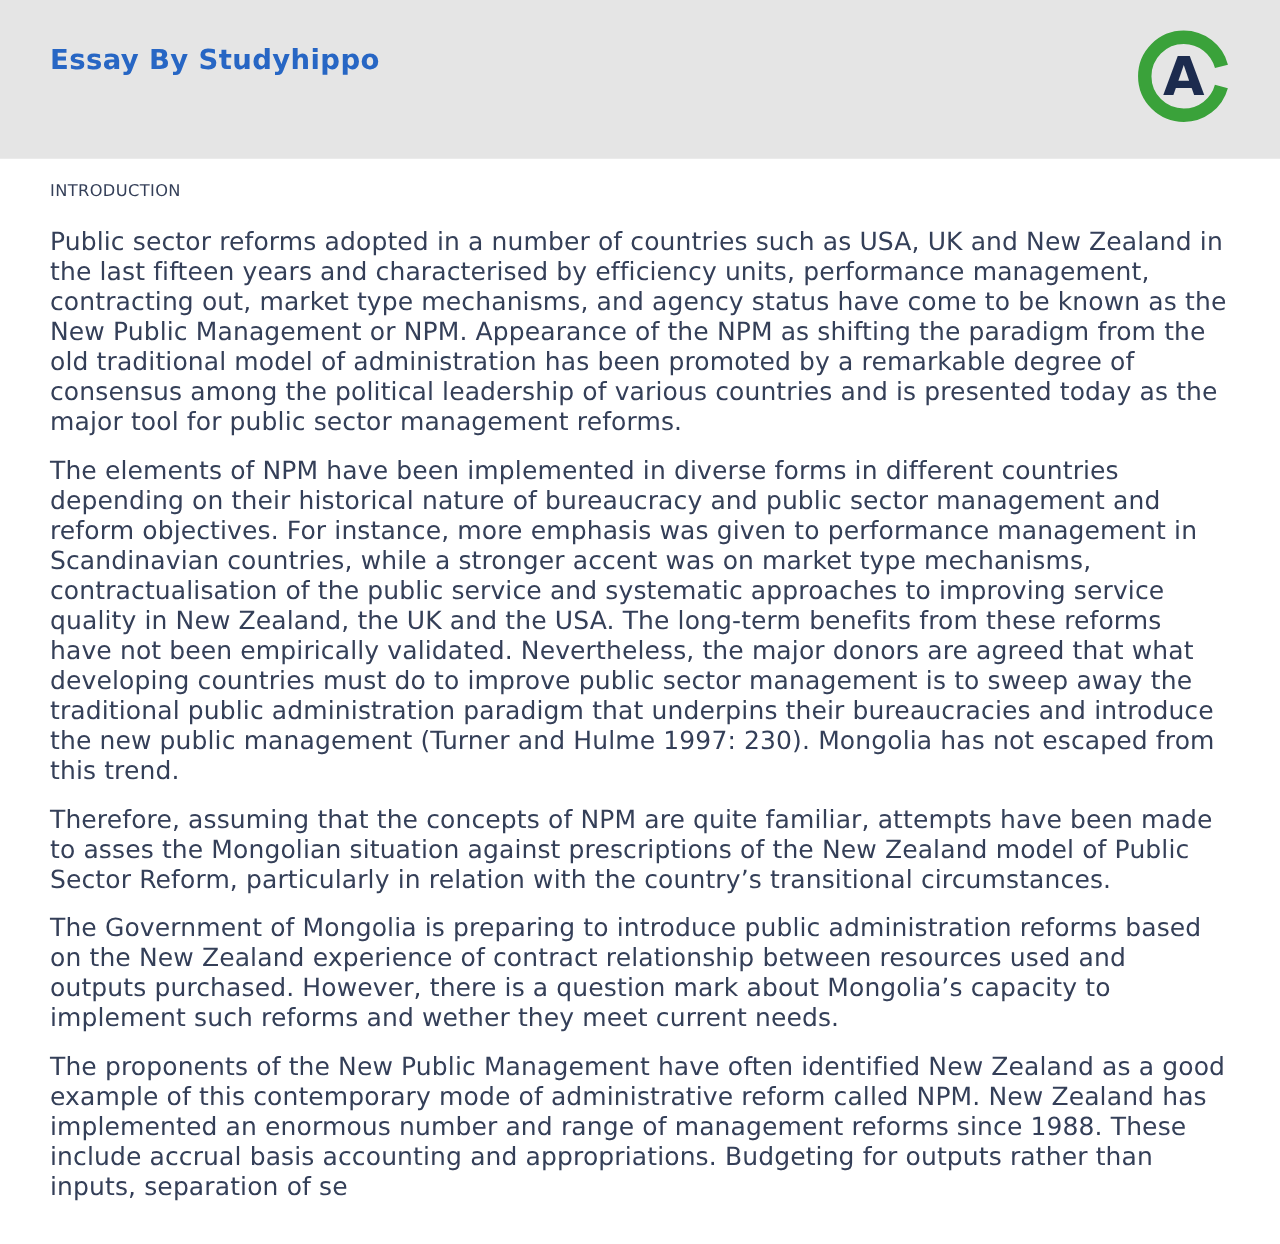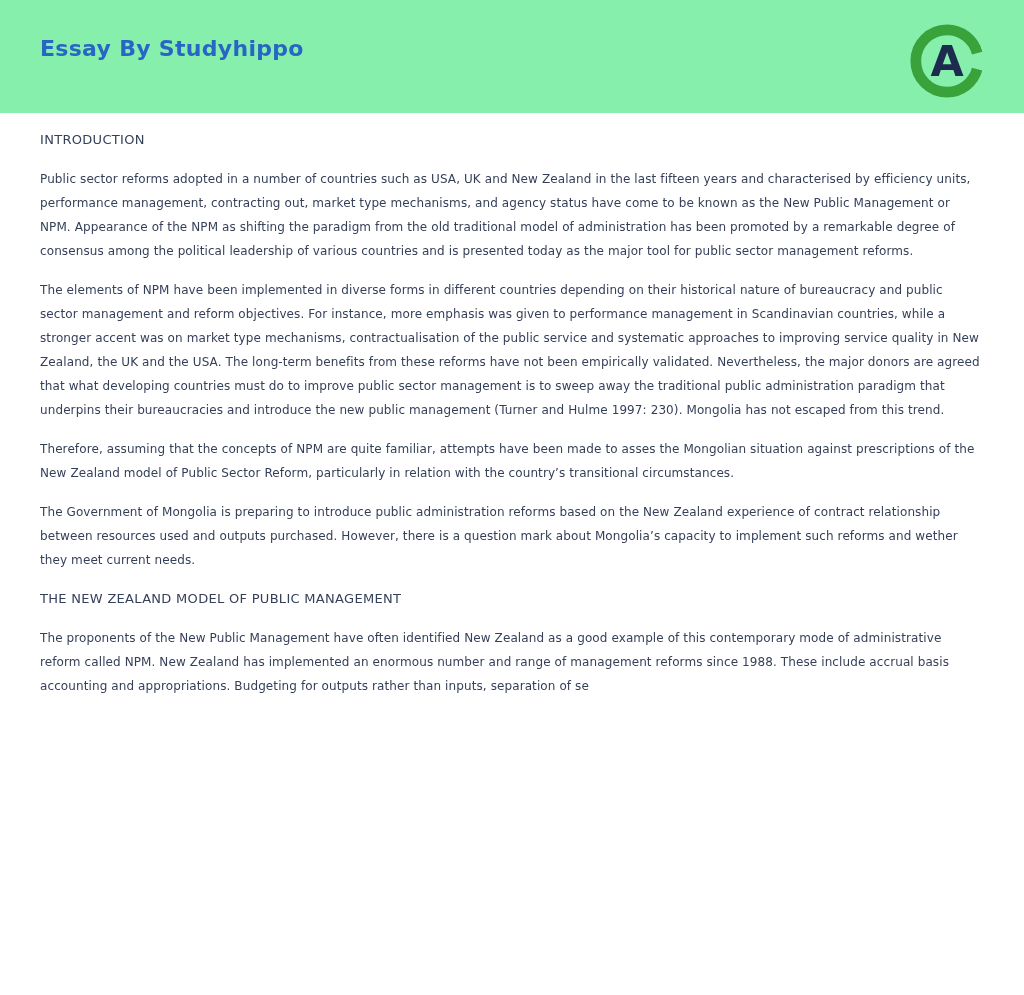--- a/index.html
+++ b/index.html
@@ -4,22 +4,22 @@
 <style>
   * { margin: 0; padding: 0; box-sizing: border-box; }
   html, body {
     width: 1024px;
     height: 995px;
     background: #ffffff;
     font-family: "DejaVu Sans", "Liberation Sans", sans-serif;
     overflow: hidden;
   }
   .site-header {
-    background: #86efac;
-    height: 113px;
+    background: #e5e5e5;
+    height: 127px;
     padding: 20px 38px 0 40px;
     display: flex;
     justify-content: space-between;
     align-items: flex-start;
   }
   .header-text { display: flex; flex-direction: column; }
   .site-title {
     margin-top: 16px;
     color: #2766c4;
     font-size: 22px;
@@ -45,21 +45,21 @@
   }
   .page-title {
     margin-top: 22px;
     color: #1d2644;
     font-size: 33px;
     font-weight: 800;
     letter-spacing: 0.4px;
   }
   .block {
     margin-top: 15px;
-    font-size: 12px;
+    font-size: 20px;
     line-height: 24px;
     color: #343f58;
     letter-spacing: 0.1px;
   }
   .block.label {
     font-size: 13px;
     letter-spacing: 0.3px;
   }
 </style>
 </head>
@@ -84,18 +84,17 @@
     <p class="block label">INTRODUCTION</p>
 
     <p class="block">Public sector reforms adopted in a number of countries such as USA, UK and New Zealand in the last fifteen years and characterised by efficiency units, performance management, contracting out, market type mechanisms, and agency status have come to be known as the New Public Management or NPM. Appearance of the NPM as shifting the paradigm from the old traditional model of administration has been promoted by a remarkable degree of consensus among the political leadership of various countries and is presented today as the major tool for public sector management reforms.</p>
 
     <p class="block">The elements of NPM have been implemented in diverse forms in different countries depending on their historical nature of bureaucracy and public sector management and reform objectives. For instance, more emphasis was given to performance management in Scandinavian countries, while a stronger accent was on market type mechanisms, contractualisation of the public service and systematic approaches to improving service quality in New Zealand, the UK and the USA. The long-term benefits from these reforms have not been empirically validated. Nevertheless, the major donors are agreed that what developing countries must do to improve public sector management is to sweep away the traditional public administration paradigm that underpins their bureaucracies and introduce the new public management (Turner and Hulme 1997: 230). Mongolia has not escaped from this trend.</p>
 
     <p class="block">Therefore, assuming that the concepts of NPM are quite familiar, attempts have been made to asses the Mongolian situation against prescriptions of the New Zealand model of Public Sector Reform, particularly in relation with the country’s transitional circumstances.</p>
 
     <p class="block">The Government of Mongolia is preparing to introduce public administration reforms based on the New Zealand experience of contract relationship between resources used and outputs purchased. However, there is a question mark about Mongolia’s capacity to implement such reforms and wether they meet current needs.</p>
 
-    <p class="block label">THE NEW ZEALAND MODEL OF PUBLIC MANAGEMENT</p>
 
     <p class="block">The proponents of the New Public Management have often identified New Zealand as a good example of this contemporary mode of administrative reform called NPM. New Zealand has implemented an enormous number and range of management reforms since 1988. These include accrual basis accounting and appropriations. Budgeting for outputs rather than inputs, separation of se</p>
   </main>
 
 </div>
 
 </body></html>

